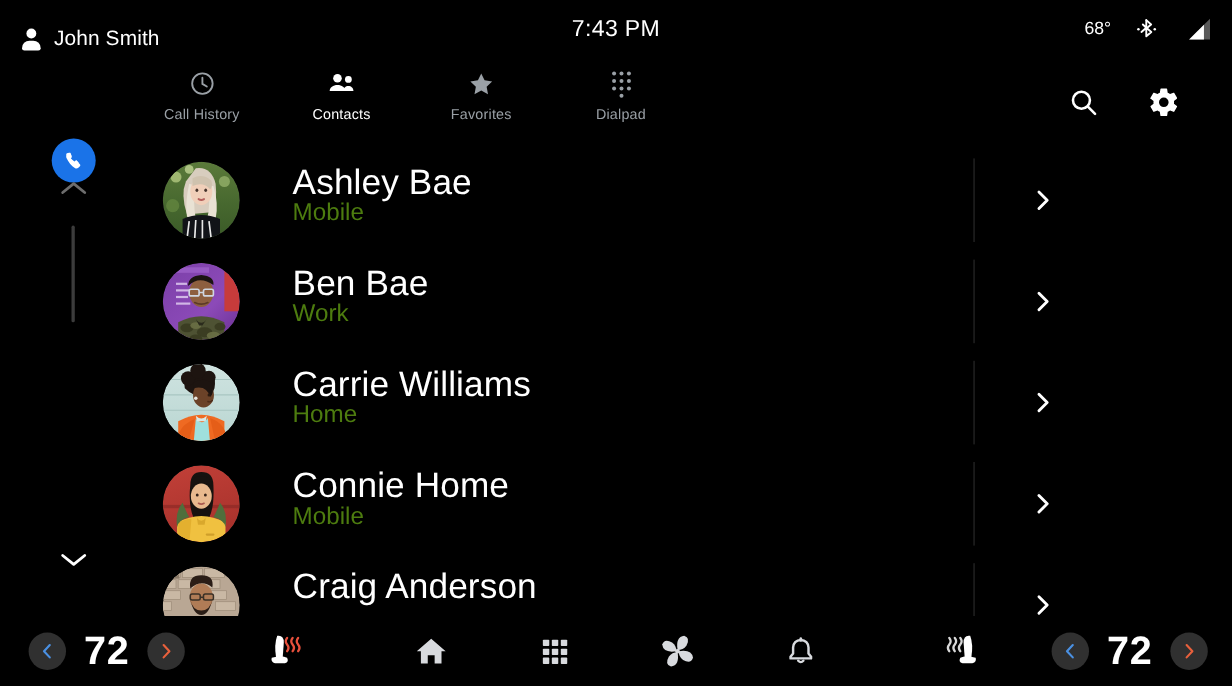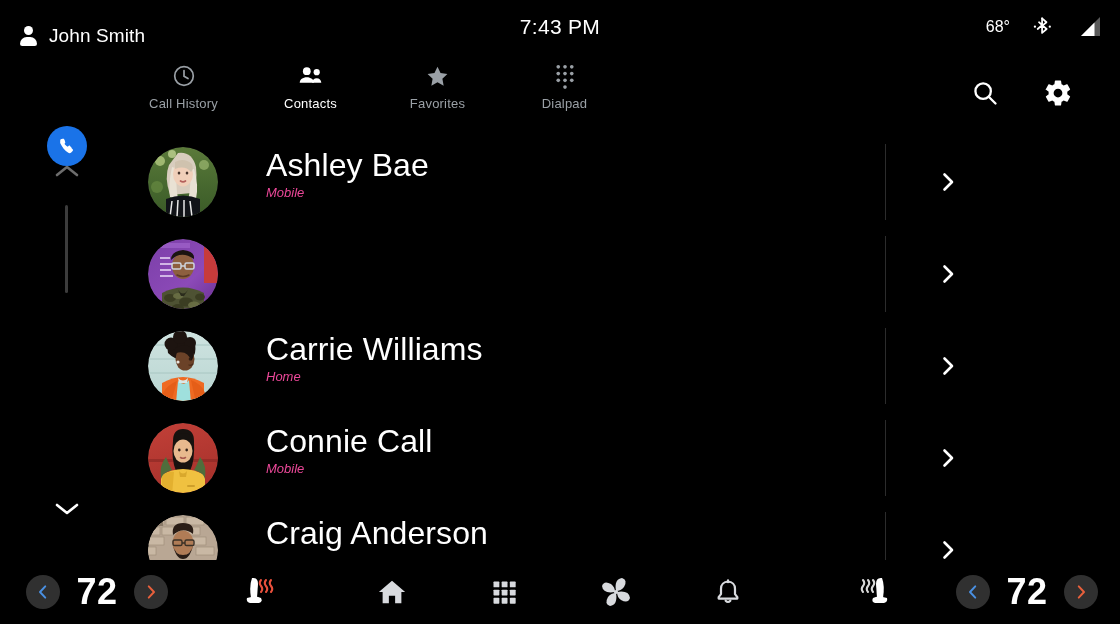--- a/index.html
+++ b/index.html
@@ -84,21 +84,21 @@
     position: relative; height: 92px; display: flex; align-items: center;
     cursor: pointer;
   }
   .avatar {
     position: absolute; left: 148px; width: 70px; height: 70px; top: 11px;
     border-radius: 50%; overflow: hidden; background: #222;
   }
   .avatar svg { display: block; width: 70px; height: 70px; }
   .row-text { position: absolute; left: 266px; top: 14px; }
   .row-name { color: #fff; font-size: 32px; letter-spacing: .1px; line-height: 30px; }
-  .row-sub { color: #ec4899; font-size: 13px; line-height: 24px; margin-top: 1px; font-style: italic; }
+  .row-sub { color: #4d7c0f; font-size: 22px; line-height: 24px; margin-top: 1px; }
   .row-div {
     position: absolute; left: 885px; top: 8px; width: 1px; height: 76px;
     background: #2c2c2c;
   }
   .row-chev { position: absolute; left: 936px; top: 34px; }
 
   
   .bottom-bar {
     position: absolute; left: 0; bottom: 0; width: 1120px; height: 64px;
     background: #000; display: flex; align-items: center;
@@ -338,20 +338,24 @@
                 <ellipse cx="30" cy="69" rx="6" ry="4"></ellipse>
             </g>
             <g fill="#6b6f45" opacity=".9">
               <ellipse cx="30" cy="57" rx="5" ry="3"></ellipse>
                 <ellipse cx="46" cy="66" rx="6" ry="3.5"></ellipse>
             </g>
             <path d="M30 51 q5 7 10 0 l-4 6 -3 0 z" fill="#2a2b1c"></path>
           </g>
         </svg>
       </div>
+      <div class="row-text">
+        <div class="row-name">Ben Bae</div>
+        <div class="row-sub">Work</div>
+      </div>
       <span class="row-div"></span>
       <span class="row-chev">
         <svg viewBox="0 0 24 24" width="24" height="24">
           <path d="M8.5 4.5 L16 12 L8.5 19.5" fill="none" stroke="#fff" stroke-width="2.6" stroke-linecap="round" stroke-linejoin="round"></path>
         </svg>
       </span>
     </div>
 
     <div class="row">
       <div class="avatar">
@@ -425,21 +429,21 @@
             <path d="M13 52 q22 -12 44 0 l0 20 l-44 0 z" fill="#f0c140"></path>
             <path d="M14 52 q8 -4 12 -3 l-2 23 -10 0 z" fill="#e3b02f"></path>
             <path d="M24 47 q-10 3 -11 9 q-2 -14 5 -22 q4 10 6 13 z" fill="#4f6e3c"></path>
             <path d="M46 47 q10 3 11 9 q2 -14 -5 -22 q-4 10 -6 13 z" fill="#4f6e3c"></path>
             <path d="M31 48 q4 5 8 0 l-1 6 -6 0 z" fill="#d9a82c"></path>
             <rect x="39" y="62" width="8" height="2" rx="1" fill="#cf9f2a"></rect>
           </g>
         </svg>
       </div>
       <div class="row-text">
-        <div class="row-name">Connie Call</div>
+        <div class="row-name">Connie Home</div>
         <div class="row-sub">Mobile</div>
       </div>
       <span class="row-div"></span>
       <span class="row-chev">
         <svg viewBox="0 0 24 24" width="24" height="24">
           <path d="M8.5 4.5 L16 12 L8.5 19.5" fill="none" stroke="#fff" stroke-width="2.6" stroke-linecap="round" stroke-linejoin="round"></path>
         </svg>
       </span>
     </div>
 

